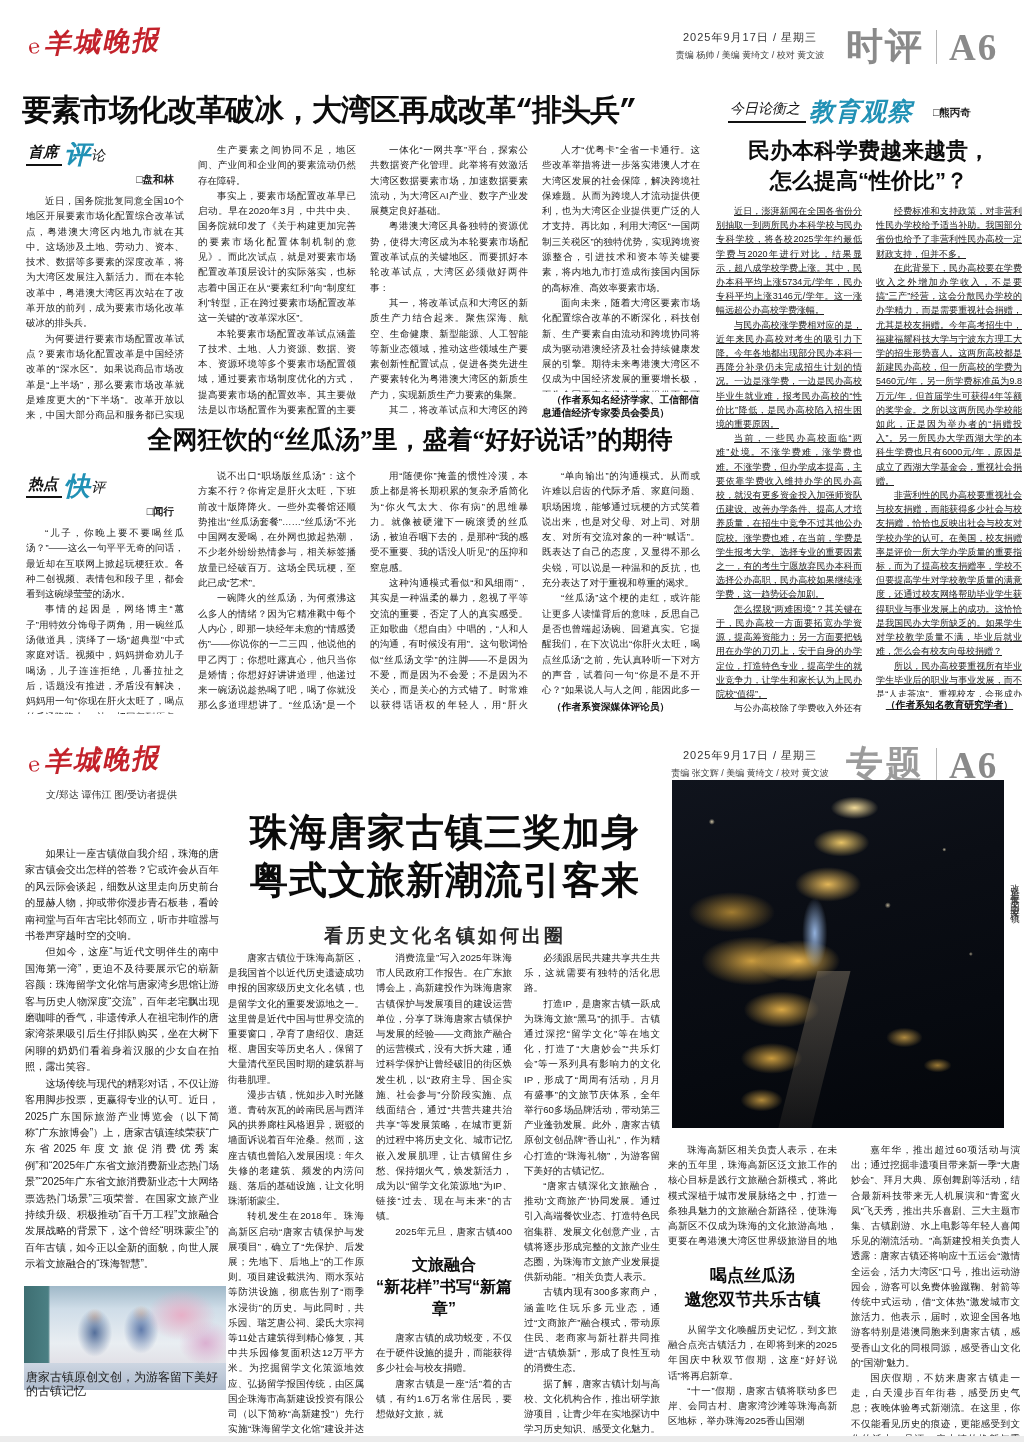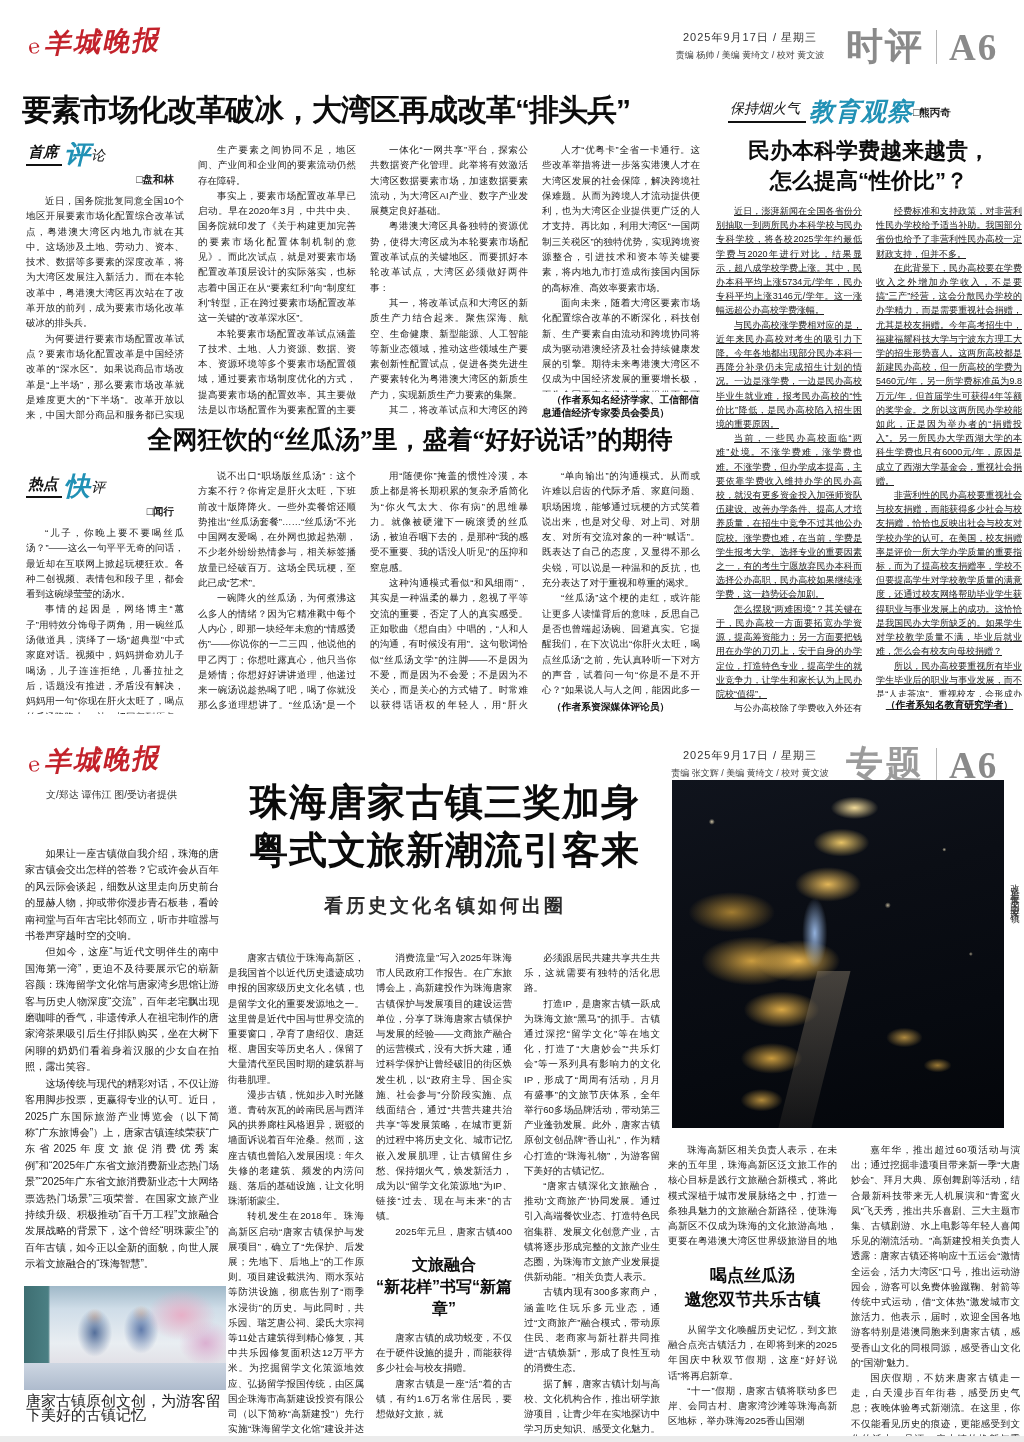--- a/index.html
+++ b/index.html
@@ -12,46 +12,46 @@
   .masthead-logo{position:absolute;left:28px;top:24px;color:#c3222b;font-family:"Liberation Serif",serif;font-weight:bold;font-style:italic;font-size:27px;letter-spacing:2px;transform:rotate(-2deg);}
   .masthead-logo .emark{display:inline-block;font-size:20px;transform:rotate(-8deg);margin-right:2px;}
   .issue-info{position:absolute;left:660px;top:30px;width:180px;text-align:center;color:#333;}
   .issue-date{font-size:11px;letter-spacing:1px;}
   .issue-staff{font-size:9px;margin-top:4px;color:#444;}
   .section-label{position:absolute;left:846px;top:22px;font-family:"Liberation Serif",serif;color:#8a8a8a;font-size:37px;font-weight:bold;letter-spacing:2px;display:flex;align-items:center;}
   .section-label .divider{display:inline-block;width:1px;height:34px;background:#b5b5b5;margin:0 12px;}
   .section-label .pageno{font-weight:bold;}
 
   
-  .main-headline{position:absolute;left:22px;top:90px;width:688px;font-family:Liberation Sans, sans-serif;font-weight:900;font-size:30px;letter-spacing:-1px;color:#0c0c0c;white-space:nowrap;}
+  .main-headline{position:absolute;left:22px;top:90px;width:688px;font-family:Liberation Mono, monospace;font-weight:900;font-size:30px;letter-spacing:-1px;color:#0c0c0c;white-space:nowrap;}
   .soup-headline{position:absolute;left:120px;top:423px;width:580px;font-family:"Liberation Serif",serif;font-weight:900;font-size:25px;letter-spacing:0;color:#0c0c0c;text-align:center;white-space:nowrap;}
   .edu-headline{position:absolute;left:716px;top:136px;width:306px;text-align:center;font-family:Liberation Sans, sans-serif;font-weight:900;font-size:22px;line-height:30px;color:#0c0c0c;}
 
   
   .col-logo{display:flex;align-items:flex-end;margin-bottom:3px;}
   .logo-pre{font-size:15px;font-style:italic;font-weight:bold;color:#111;border-bottom:2px solid #111;padding:0 4px 2px 2px;}
   .logo-accent{font-size:26px;font-weight:900;font-style:italic;color:#2191b5;line-height:24px;margin-left:2px;}
   .logo-post{font-size:14px;font-style:italic;color:#111;margin-left:1px;padding-bottom:1px;}
   .byline{font-size:10.5px;font-weight:bold;color:#222;text-align:right;margin:4px 10px 6px 0;}
   .kicker{position:absolute;left:728px;top:100px;display:flex;align-items:flex-end;}
   .kicker .pre{font-size:14px;font-style:italic;color:#111;border-bottom:2px solid #111;padding:0 6px 3px 2px;}
   .kicker .accent{font-size:25px;font-weight:900;font-style:italic;color:#2191b5;line-height:23px;margin-left:3px;letter-spacing:1px;}
-  .kicker .author{font-size:10.5px;font-weight:bold;color:#222;margin-left:0;padding-bottom:3px;}
+  .kicker .author{font-size:10.5px;font-weight:bold;color:#222;margin-left:20px;padding-bottom:3px;}
 
   
   .colrow{position:absolute;display:flex;}
   .tcol{display:flex;flex-direction:column;overflow:hidden;}
   .bodytext{flex:1 1 auto;overflow:hidden;font-size:9.5px;line-height:15.3px;color:#1c1c1c;}
   .bodytext p{margin:0;text-indent:2em;text-align:justify;}
   .signoff{flex:0 0 auto;font-size:9.8px;font-weight:bold;color:#111;text-align:left;text-indent:1em;padding-top:2px;}
   .small .bodytext{font-size:9px;line-height:14.2px;}
 
   
   .p2-byline{position:absolute;left:46px;top:70px;font-size:10px;color:#333;}
-  .p2-headline{position:absolute;left:222px;top:60px;width:446px;text-align:center;font-weight:900;font-size:38px;line-height:48px;letter-spacing:1px;color:#0b0b0b;}
+  .p2-headline{position:absolute;left:222px;top:90px;width:446px;text-align:center;font-weight:900;font-size:38px;line-height:48px;letter-spacing:1px;color:#0b0b0b;}
   .p2-subtitle{text-align:center;font-size:19px;font-weight:bold;letter-spacing:3px;color:#2b2b2b;margin-top:8px;}
   .sec-head{text-align:center;font-weight:900;font-size:16px;line-height:22px;color:#0c0c0c;margin:2px 0 8px 0;}
   .sec-head.mid{margin:12px 0 10px 0;}
   .sec-head.big{font-size:17px;line-height:24px;margin:14px 0 10px 0;}
   .p2 .bodytext{font-size:9.6px;line-height:15.2px;}
   .intro .bodytext{font-size:10.2px;line-height:16.4px;color:#222;}
 
   
   .photo-night{position:absolute;left:672px;top:62px;width:332px;height:348px;background-color:#05070c;
     background-image:
@@ -78,21 +78,21 @@
     background-image:
       linear-gradient(90deg,#3e6e72 0%,#4a7f83 12%,rgba(70,120,125,0) 13%),
       radial-gradient(ellipse 46px 34px at 78% 28%, rgba(233,170,195,.9), rgba(233,170,195,0) 75%),
       radial-gradient(ellipse 36px 30px at 90% 55%, rgba(215,160,200,.8), rgba(215,160,200,0) 75%),
       radial-gradient(ellipse 22px 30px at 35% 45%, rgba(60,90,140,.85), rgba(60,90,140,0) 80%),
       radial-gradient(ellipse 22px 30px at 58% 42%, rgba(75,105,160,.85), rgba(75,105,160,0) 80%),
       radial-gradient(circle 9px at 35% 30%, #e9cdb8, rgba(233,205,184,0) 100%),
       radial-gradient(circle 9px at 58% 27%, #ecd2bd, rgba(233,205,184,0) 100%),
       linear-gradient(180deg,#9fb8c8 0%,#cfdde8 22%,#e9eef2 55%,#d8cfd8 100%);}
   .photo-shop .counter{position:absolute;left:0;bottom:0;width:100%;height:26%;background:linear-gradient(180deg,#cdd6e2,#aebbcd);}
-  .photo-cap{position:absolute;left:26px;top:676px;width:196px;font-size:15px;line-height:14px;color:#222;font-family:"Liberation Serif",serif;}
+  .photo-cap{position:absolute;left:26px;top:652px;width:196px;font-size:12px;line-height:14px;color:#222;font-family:"Liberation Serif",serif;}
   .bottom-strip{position:absolute;left:0;top:1436px;width:1024px;height:6px;background:#ececec;}
 </style>
 </head>
 <body>
 
 <div class="page" id="page1">
   <div class="masthead-logo"><span class="emark">℮</span><span>羊城晚报</span></div>
   <div class="issue-info">
     <div class="issue-date">2025年9月17日 / 星期三</div>
     <div class="issue-staff">责编 杨帅 / 美编 黄绮文 / 校对 黄文波</div>
@@ -136,21 +136,21 @@
     <div class="tcol" style="width:158px;">
       <div class="bodytext">
           <p>人才“优粤卡”全省一卡通行。这些改革举措将进一步落实港澳人才在大湾区发展的社会保障，解决跨境社保难题。从而为跨境人才流动提供便利，也为大湾区企业提供更广泛的人才支持。再比如，利用大湾区“一国两制三关税区”的独特优势，实现跨境资源整合，引进技术和资本等关键要素，将内地九市打造成衔接国内国际的高标准、高效率要素市场。</p>
           <p>面向未来，随着大湾区要素市场化配置综合改革的不断深化，科技创新、生产要素自由流动和跨境协同将成为驱动港澳经济及社会持续健康发展的引擎。期待未来粤港澳大湾区不仅成为中国经济发展的重要增长极，更为全国要素市场化改革提供更多可复制、可推广的宝贵经验。</p>
         </div>
       <div class="signoff">（作者系知名经济学家、工信部信息通信经济专家委员会委员）</div>
     </div>
   </div>
 
   <div class="kicker">
-    <span class="pre">保持烟火气</span>
+    <span class="pre">今日论衡之</span>
     <span class="accent">教育观察</span>
     <span class="author">□熊丙奇</span>
   </div>
   <div class="edu-headline">
     <div>民办本科学费越来越贵，</div>
     <div>怎么提高“性价比”？</div>
   </div>
   <div class="colrow small" style="left:716px;top:204px;width:306px;height:508px;gap:14px;text-decoration:underline;">
     <div class="tcol" style="width:146px;">
       <div class="bodytext">

